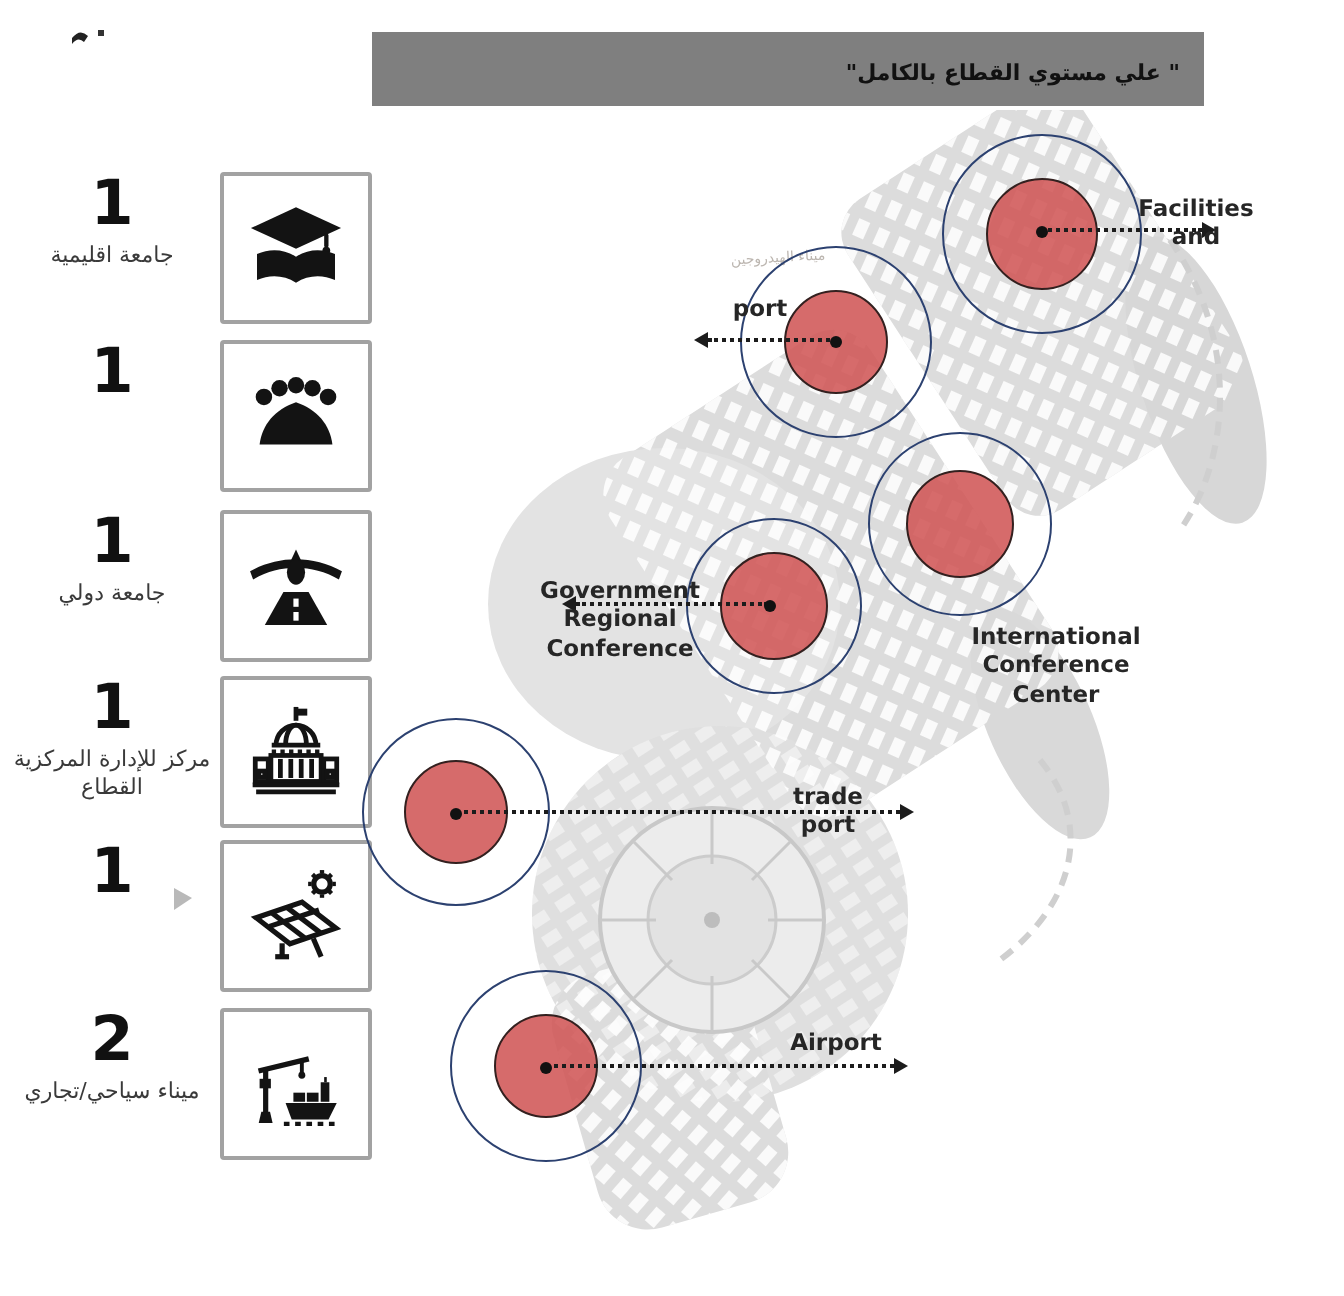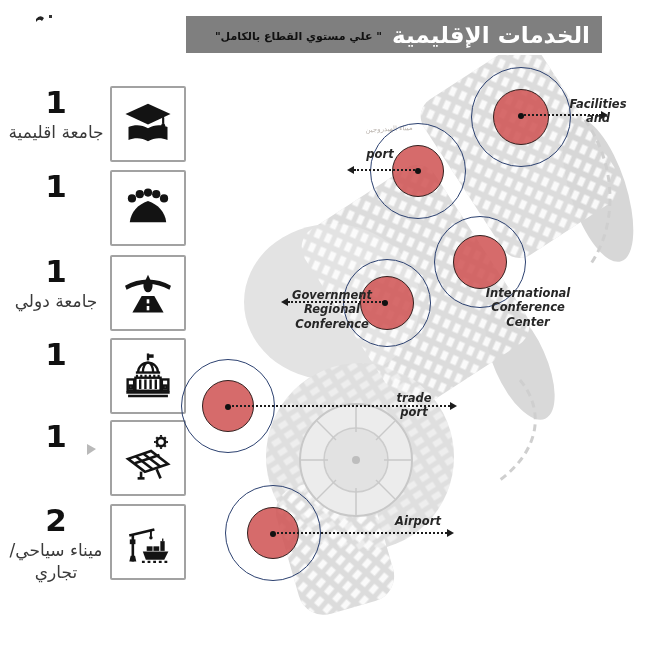--- a/index.html
+++ b/index.html
@@ -14,57 +14,56 @@
   .header-title{color:#ffffff;font-size:23px;font-weight:bold;white-space:nowrap;}
   .header-sub{color:#111111;font-size:11px;font-weight:bold;white-space:nowrap;padding-top:4px;}
 
   
   .corner-mark{position:absolute;left:34px;top:13px;width:22px;height:12px;}
 
   
   .svc-row{position:absolute;left:6px;width:186px;height:80px;}
   .svc-stat{position:absolute;left:0;top:0;width:100px;text-align:center;}
   .svc-count{font-size:31px;font-weight:bold;color:#111;line-height:1.05;}
-  .svc-label{direction:rtl;font-size:17px;color:#3a3a3a;line-height:1.3;margin-top:2px;}
+  .svc-label{direction:rtl;font-size:11px;color:#3a3a3a;line-height:1.3;margin-top:2px;}
   .svc-box{position:absolute;left:104px;top:0;width:72px;height:72px;background:#fff;
            border:2.5px solid #a2a2a2;border-radius:2px;display:flex;
            align-items:center;justify-content:center;}
   .svc-box svg{width:52px;height:52px;}
 
   
   .ring{position:absolute;border:1.6px solid #2c4170;border-radius:50%;box-sizing:border-box;}
   .redc{position:absolute;border-radius:50%;box-sizing:border-box;
         background:rgba(208,86,86,0.88);border:1.8px solid #33201f;}
   .cdot{position:absolute;width:6px;height:6px;border-radius:50%;background:#111;}
   .arrow{position:absolute;height:0;border-top:2px dotted #1c1c1c;}
   .ah-r{position:absolute;right:-7px;top:-5px;width:0;height:0;
         border-left:7px solid #1c1c1c;border-top:4px solid transparent;border-bottom:4px solid transparent;}
   .ah-l{position:absolute;left:-7px;top:-5px;width:0;height:0;
         border-right:7px solid #1c1c1c;border-top:4px solid transparent;border-bottom:4px solid transparent;}
   .mlabel{position:absolute;font-size:11.5px;font-weight:bold;color:#262626;
           text-align:center;line-height:1.25;}
-  .mlabel span{display:block;font-style:italic;}
+  .mlabel span{display:block;}
   .watermark{position:absolute;left:357px;top:125px;width:64px;font-size:7px;color:#bcb6b0;
              direction:rtl;text-align:center;transform:rotate(-3deg);}
 
   .map-frag{position:absolute;left:87px;top:444px;width:0;height:0;
             border-left:9px solid #b9b9b9;border-top:5px solid transparent;border-bottom:6px solid transparent;}
 </style>
 </head>
 <body>
 
 <div class="stage">
 
   <svg class="corner-mark" viewBox="0 0 22 12">
     <path d="M2 6 q4 -5 8 -1 l-2 3 q-3 -3 -6 1 Z" fill="#222"></path>
     <rect x="15" y="2" width="3" height="3" fill="#333"></rect>
   </svg>
 
   <div class="header-bar">
-    <span class="header-title">الخدمات الإقليمية</span>
     <span class="header-sub">" علي مستوي القطاع بالكامل"</span>
   </div>
 
   <svg style="position:absolute;left:170px;top:55px;" width="502" height="560" viewBox="170 55 502 560">
     <defs>
       <pattern id="blk" width="15" height="11" patternUnits="userSpaceOnUse" patternTransform="rotate(-33)">
         <rect x="1.5" y="1.5" width="9" height="6" fill="#ffffff" opacity="0.85"></rect>
       </pattern>
     </defs>
     <g>
@@ -148,20 +147,21 @@
         <path d="M9.1 13.4h5.8L19.2 21H4.8Z"></path>
         <rect x="11.4" y="14.9" width="1.2" height="1.9" fill="#ffffff"></rect>
         <rect x="11.4" y="18" width="1.2" height="2" fill="#ffffff"></rect>
       </svg>
     </div>
   </div>
 
   <div class="svc-row" style="top:338px">
     <div class="svc-stat">
       <div class="svc-count">1</div>
+      <div class="svc-label">مركز للإدارة المركزية القطاع</div>
     </div>
     <div class="svc-box">
       <svg viewBox="0 0 24 24" fill="none" stroke="#131313" stroke-width="1.1">
         <line x1="12" y1="1.6" x2="12" y2="4.8"></line>
           <rect x="12" y="2" width="2.6" height="1.6" fill="#131313" stroke="none"></rect>
         <path d="M7.4 10.4a4.6 4.6 0 0 1 9.2 0"></path>
         <path d="M9.6 10.4a2.4 4.6 0 0 1 4.8 0"></path>
         <line x1="6.4" y1="10.4" x2="17.6" y2="10.4"></line>
         <line x1="6.4" y1="12" x2="17.6" y2="12" stroke-dasharray="1 1"></line>
         <rect x="6.2" y="12.8" width="11.6" height="6"></rect>
@@ -252,34 +252,34 @@
       </div>
     <div class="cdot" style="left:415px;top:168px"></div>
     <div class="mlabel" style="left:358px;top:147px;width:44px">
       <span>port</span>
     </div>
   </div>
 
   <div>
     <div class="ring" style="left:434px;top:216px;width:92px;height:92px"></div>
     <div class="redc" style="left:453px;top:235px;width:54px;height:54px"></div>
-    <div class="mlabel" style="left:452px;top:286px;width:152px">
+    <div class="mlabel" style="left:452px;top:311px;width:152px">
       <span>International Conference</span>
       <span>Center</span>
     </div>
   </div>
 
   <div>
     <div class="ring" style="left:343px;top:259px;width:88px;height:88px"></div>
     <div class="redc" style="left:360px;top:276px;width:54px;height:54px"></div>
     <div class="arrow" style="left:288px;top:301px;width:96px">
         <span class="ah-l"></span>
       </div>
     <div class="cdot" style="left:382px;top:300px"></div>
-    <div class="mlabel" style="left:282px;top:288px;width:100px">
+    <div class="mlabel" style="left:260px;top:288px;width:100px">
       <span>Government</span>
       <span>Regional Conference</span>
     </div>
   </div>
 
   <div>
     <div class="ring" style="left:181px;top:359px;width:94px;height:94px"></div>
     <div class="redc" style="left:202px;top:380px;width:52px;height:52px"></div>
     <div class="arrow" style="left:228px;top:405px;width:222px">
         <span class="ah-r"></span>

